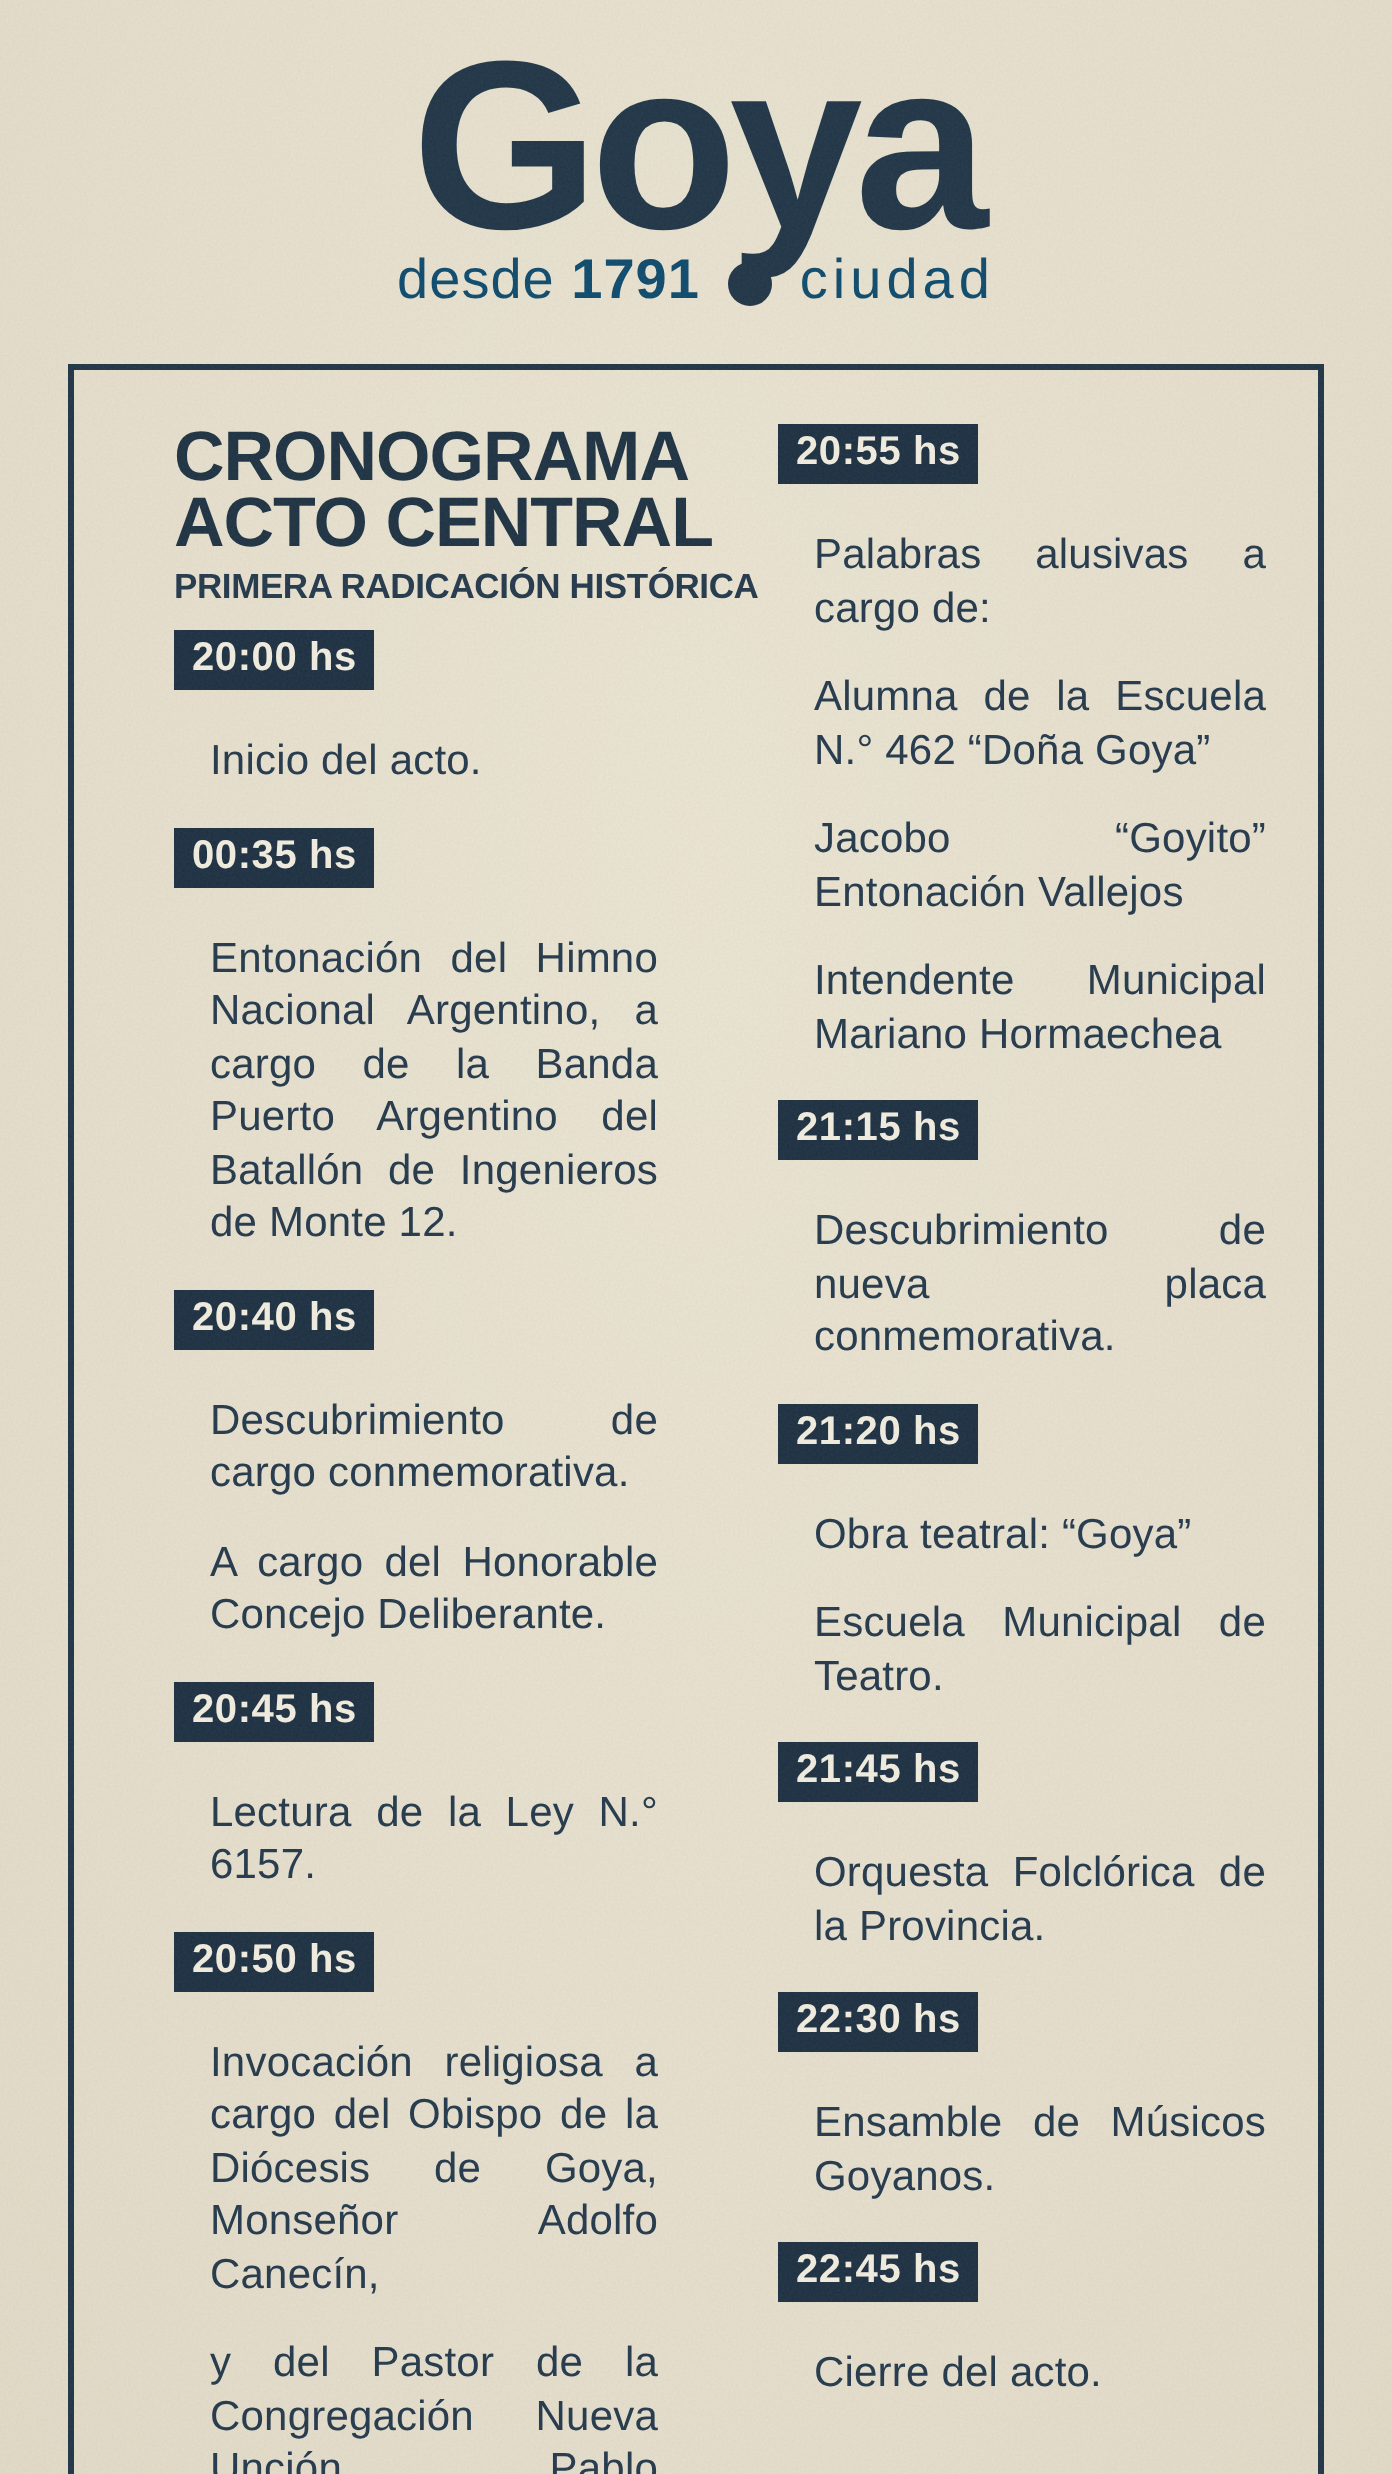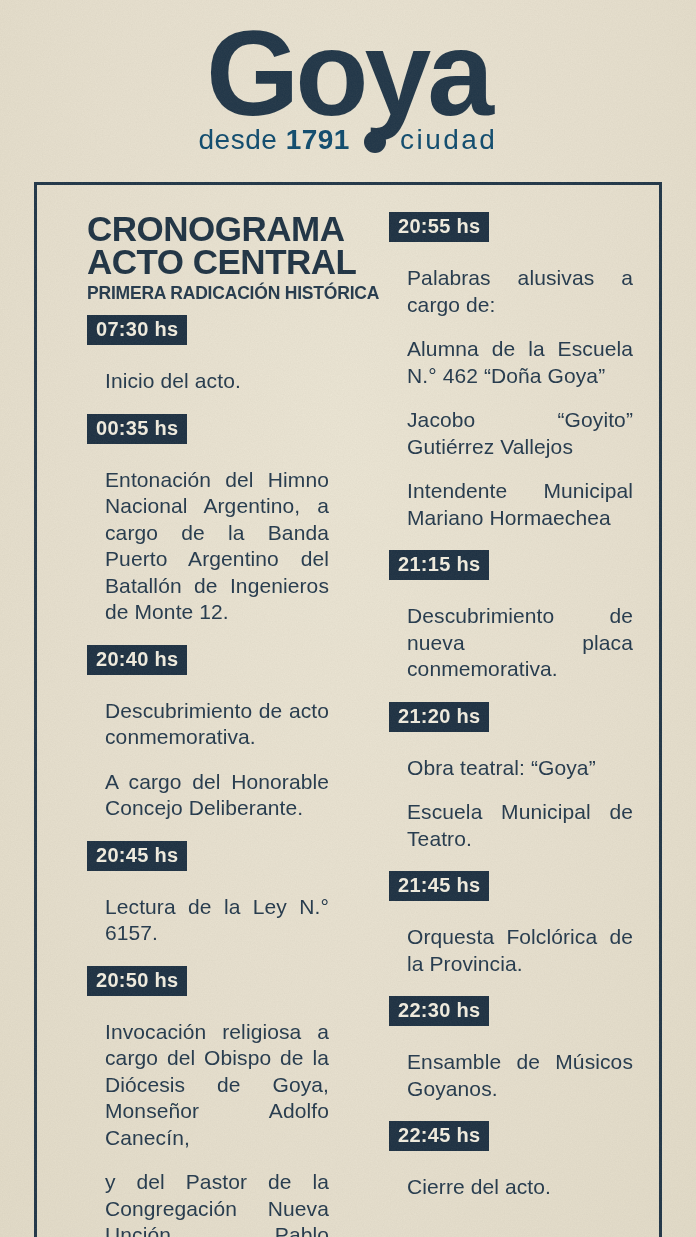--- a/index.html
+++ b/index.html
@@ -88,37 +88,37 @@
 <main class="frame">
   <div class="columns">
     <div class="col left" id="col-left">
       <div class="title-block">
         <div class="title-line">CRONOGRAMA</div>
         <div class="title-line">ACTO CENTRAL</div>
         <div class="subtitle">PRIMERA RADICACIÓN HISTÓRICA</div>
       </div>
 
   <section class="slot">
-    <span class="badge">07:30 hs</span>
+    <span class="badge">20:00 hs</span>
     <div class="body">
             <p class="para">Inicio del acto.</p>
           </div>
   </section>
 
   <section class="slot">
     <span class="badge">00:35 hs</span>
     <div class="body">
             <p class="para">Entonación del Himno Nacional Argentino, a cargo de la Banda Puerto Argentino del Batallón de Ingenieros de Monte 12.</p>
           </div>
   </section>
 
   <section class="slot">
     <span class="badge">20:40 hs</span>
     <div class="body">
-            <p class="para">Descubrimiento de acto conmemorativa.</p>
+            <p class="para">Descubrimiento de cargo conmemorativa.</p>
             <p class="para">A cargo del Honorable Concejo Deliberante.</p>
           </div>
   </section>
 
   <section class="slot">
     <span class="badge">20:45 hs</span>
     <div class="body">
             <p class="para">Lectura de la Ley N.° 6157.</p>
           </div>
   </section>
@@ -130,21 +130,21 @@
             <p class="para">y del Pastor de la Congregación Nueva Unción, Pablo Churrarín.</p>
           </div>
   </section>
 </div>
     <div class="col right" id="col-right">
   <section class="slot spaced">
     <span class="badge">20:55 hs</span>
     <div class="body">
             <p class="para">Palabras alusivas a cargo de:</p>
             <p class="para">Alumna de la Escuela N.° 462 “Doña Goya”</p>
-            <p class="para">Jacobo “Goyito” Gutiérrez Vallejos</p>
+            <p class="para">Jacobo “Goyito” Entonación Vallejos</p>
             <p class="para">Intendente Municipal Mariano Hormaechea</p>
           </div>
   </section>
 
   <section class="slot">
     <span class="badge">21:15 hs</span>
     <div class="body">
             <p class="para">Descubrimiento de nueva placa conmemorativa.</p>
           </div>
   </section>

